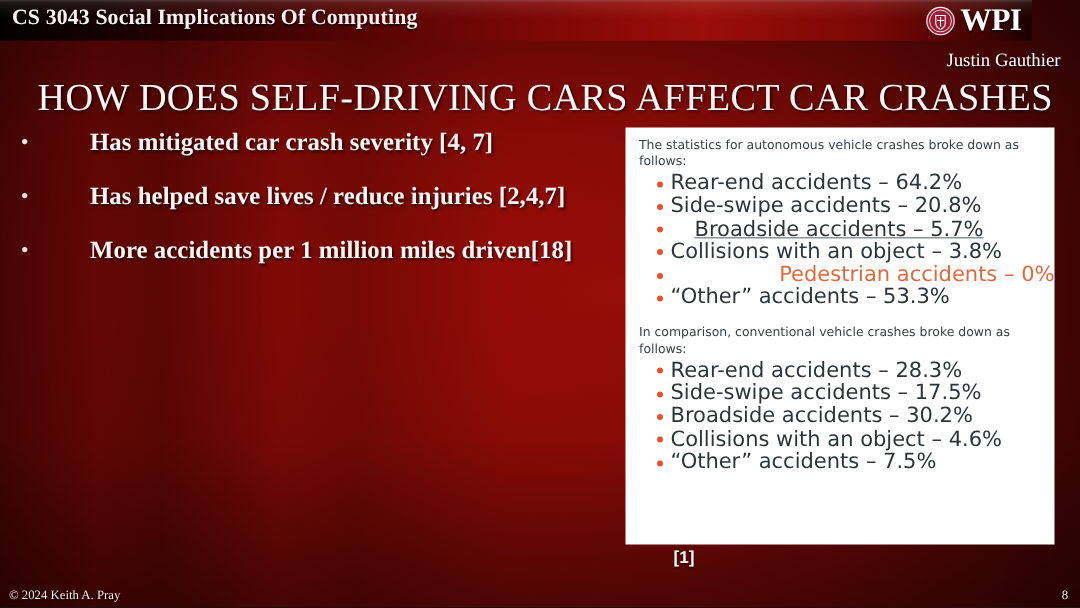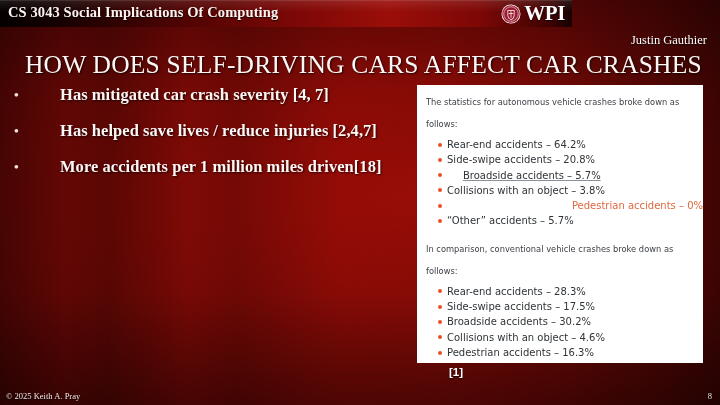--- a/index.html
+++ b/index.html
@@ -23,21 +23,21 @@
   }
   #slide:after{
     content:"";position:absolute;inset:0;
     background:linear-gradient(180deg, rgba(0,0,0,.18) 0%, rgba(0,0,0,0) 22%,
       rgba(0,0,0,0) 72%, rgba(0,0,0,.30) 100%);
     pointer-events:none;
   }
 
   
   .topbar{
-    position:absolute;left:0;top:0;width:572px;height:27px;
+    position:absolute;left:0;top:0;width:688px;height:27px;
     background:linear-gradient(90deg,#050000 0%,#150101 10%,#4a0302 30%,#7d0806 52%,#9b0e09 68%,#7c0806 84%,#3d0302 96%,#170101 100%);
     box-shadow:0 1px 0 rgba(255,255,255,.10) inset;
     z-index:5;
   }
   .topbar-sheen{
     position:absolute;left:0;top:0;width:100%;height:12px;
     background:linear-gradient(180deg, rgba(255,255,255,.10), rgba(255,255,255,0));
   }
   .course-title{
     position:absolute;left:8px;top:4px;
@@ -95,28 +95,28 @@
 
   
   .stats-box{
     position:absolute;left:417px;top:85px;width:286px;height:278px;
     background:#ffffff;
     z-index:4;
     overflow:hidden;
     font-family:"DejaVu Sans", sans-serif;
   }
   .stats-intro{
-    color:#3a3f44;font-size:8.3px;line-height:22px;
+    color:#3a3f44;font-size:8.3px;line-height:11px;
     padding:6px 22px 0 9px;
   }
   .stats-intro.second{padding-top:9px;}
   .stats-list{list-style:none;margin:2px 0 0 0;padding:0 0 0 21px;}
   .stats-list li{
     position:relative;
-    color:#2f3438;font-size:10px;line-height:15.3px;
+    color:#2f3438;font-size:14px;line-height:15.3px;
     padding-left:9px;white-space:nowrap;
   }
   .stats-list li:before{
     content:"";position:absolute;left:0;top:5.6px;
     width:4px;height:4px;border-radius:50%;
     background:#e8502a;
   }
   .stats-list li.highlight{color:#e0693f;text-align:right;}
   .stats-list li.underline span{ text-decoration:underline; text-decoration-color:#8a9199;padding-left:16px;}
 
@@ -186,33 +186,32 @@
   </div>
 
   <div class="stats-box">
     <div class="stats-intro">The statistics for autonomous vehicle crashes broke down as follows:</div>
     <ul class="stats-list">
       <li><span>Rear-end accidents – 64.2%</span></li>
       <li><span>Side-swipe accidents – 20.8%</span></li>
       <li class="underline"><span>Broadside accidents – 5.7%</span></li>
       <li><span>Collisions with an object – 3.8%</span></li>
       <li class="highlight"><span>Pedestrian accidents – 0%</span></li>
-      <li><span>“Other” accidents – 5.7%</span></li>
+      <li><span>“Other” accidents – 53.3%</span></li>
     </ul>
     <div class="stats-intro second">In comparison, conventional vehicle crashes broke down as follows:</div>
     <ul class="stats-list">
       <li><span>Rear-end accidents – 28.3%</span></li>
       <li><span>Side-swipe accidents – 17.5%</span></li>
       <li><span>Broadside accidents – 30.2%</span></li>
       <li><span>Collisions with an object – 4.6%</span></li>
-      <li><span>Pedestrian accidents – 16.3%</span></li>
       <li><span>“Other” accidents – 7.5%</span></li>
     </ul>
   </div>
 
   <div class="citation">
     <span>[1]</span>
   </div>
 
-  <div class="footer-left">© 2025 Keith A. Pray</div>
+  <div class="footer-left">© 2024 Keith A. Pray</div>
   <div class="footer-right">8</div>
 
 </div>
 
 </body></html>

